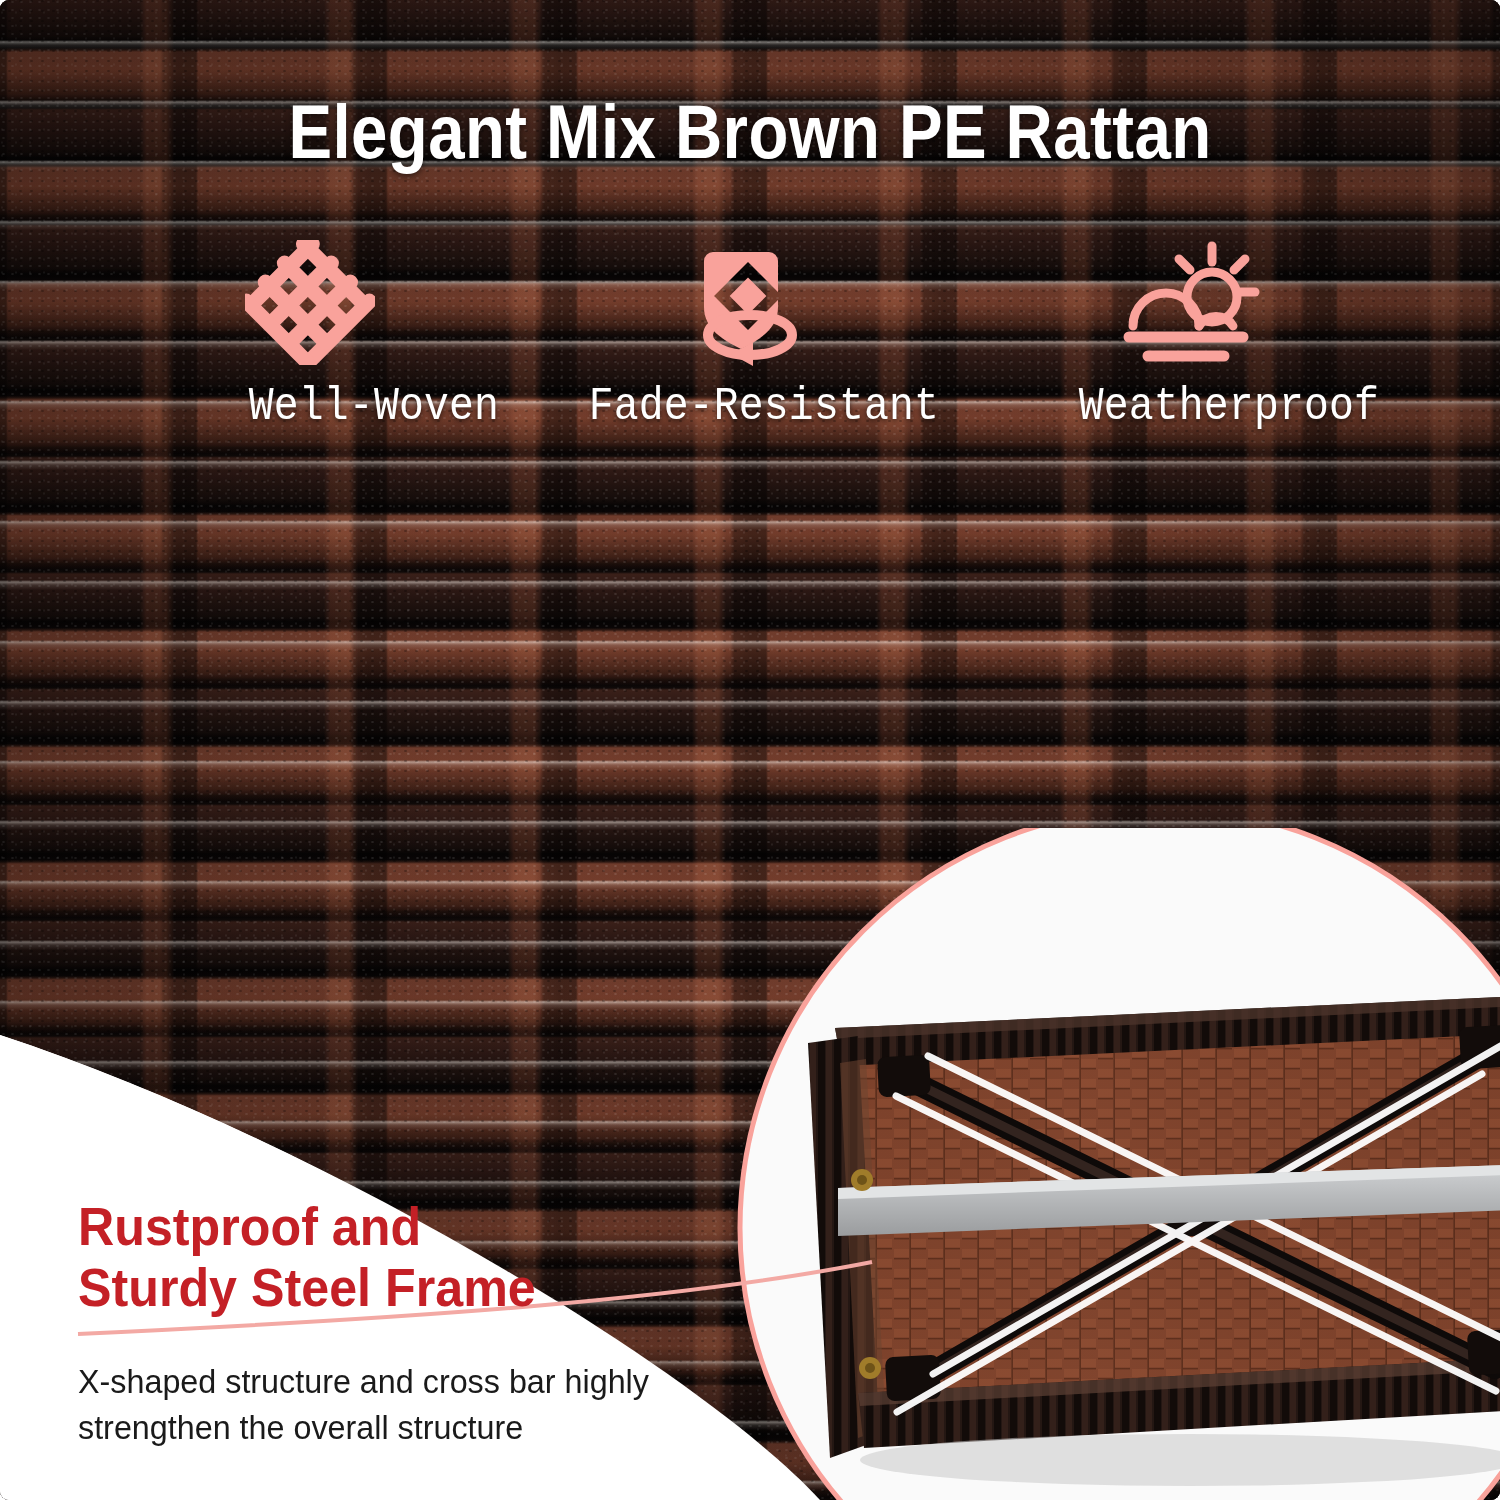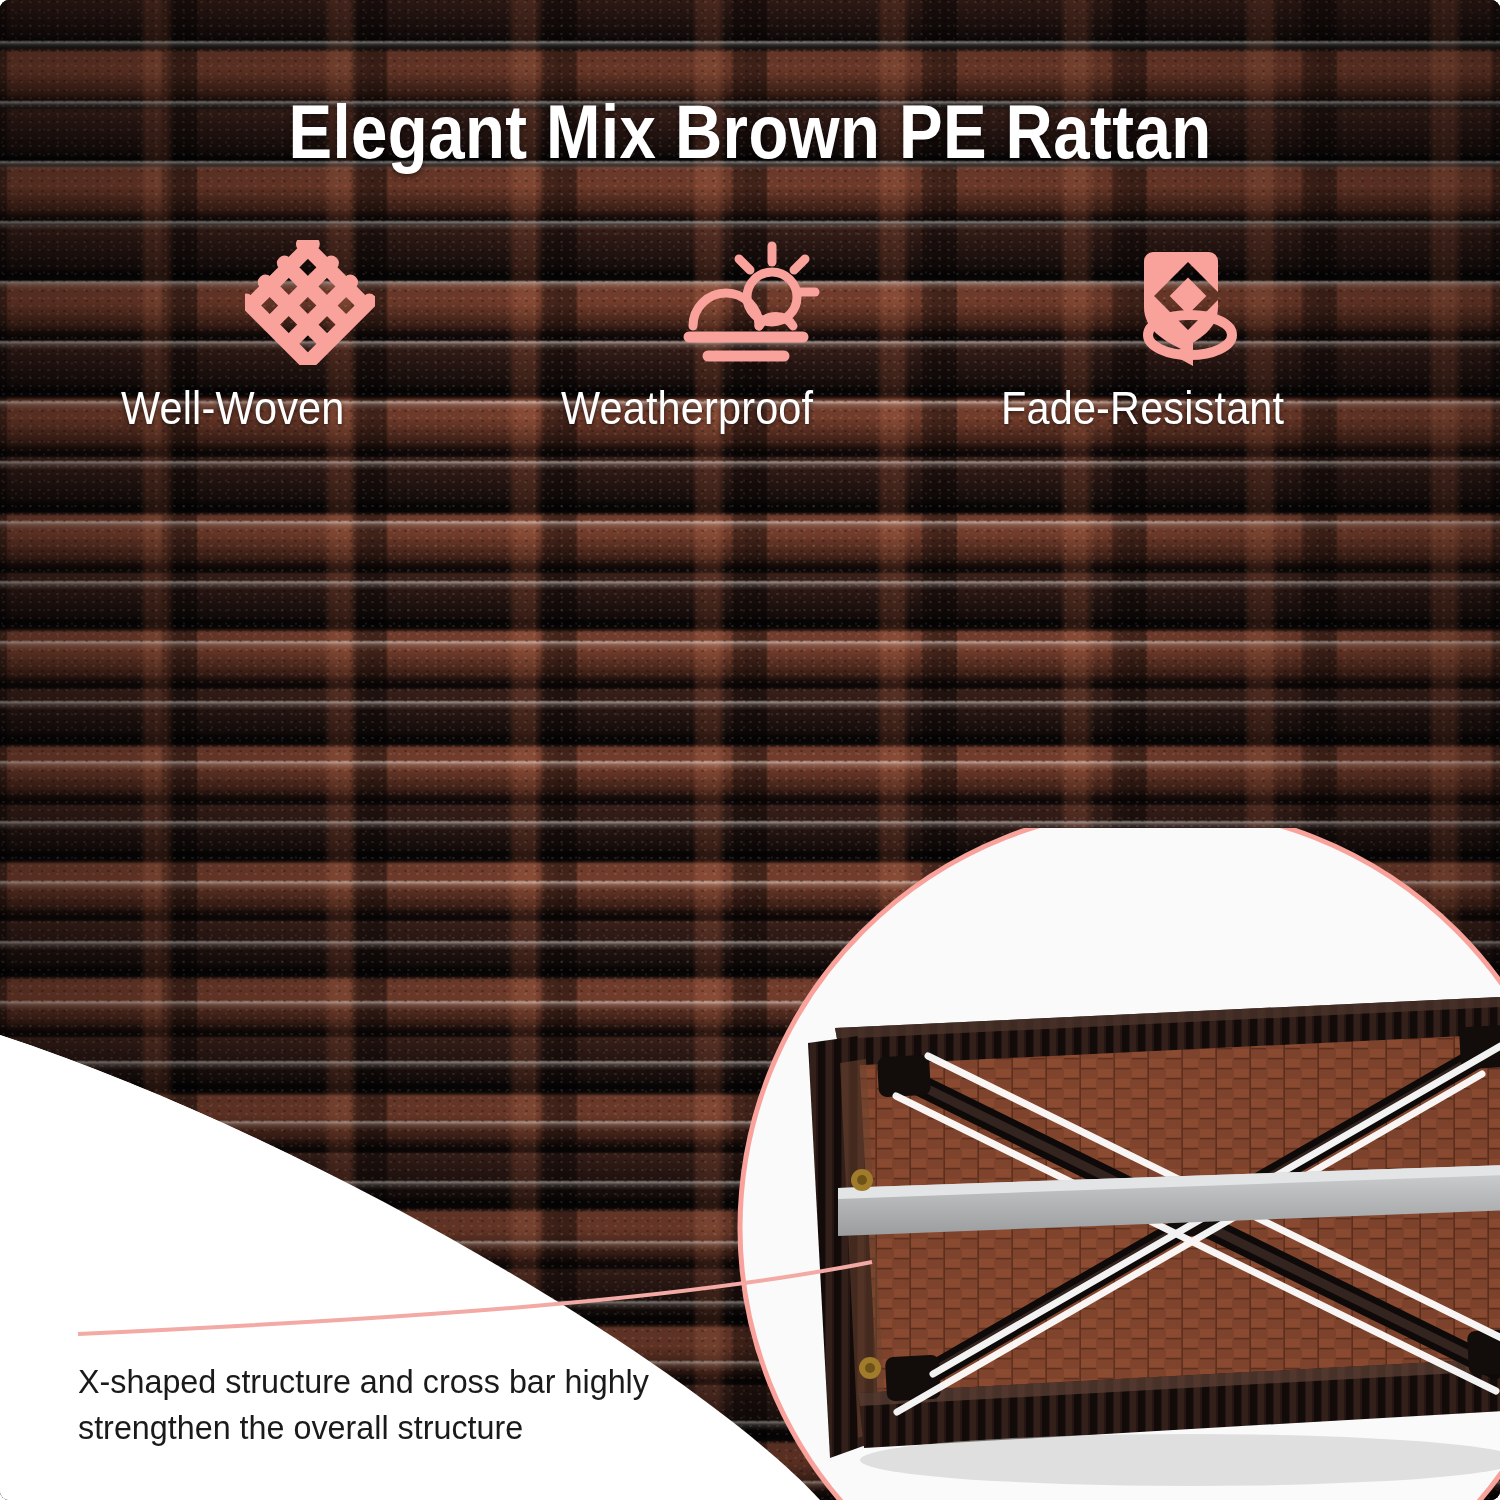--- a/index.html
+++ b/index.html
@@ -145,21 +145,22 @@
   .features {
     position: absolute;
     top: 240px;
     left: 100px;
     width: 1300px;
     display: flex;
     justify-content: space-between;
   }
   .feature {
     width: 420px;
-    text-align: left;
+    text-align: right;
+    font-family: Liberation Mono, monospace;
   }
   .feature-icon {
     height: 125px;
     display: flex;
     align-items: center;
     justify-content: center;
   }
   .feature-label {
     margin-top: 16px;
     color: #ffffff;
@@ -255,63 +256,63 @@
           </g>
 
           <g fill="none"></g>
         </svg>
       </div>
       <div class="feature-label">Well-Woven</div>
     </div>
 
     <div class="feature">
       <div class="feature-icon">
-        <svg width="150" height="125" viewBox="0 0 150 125" aria-hidden="true">
-          <g stroke="#F9A29B" stroke-width="9" stroke-linecap="round" fill="none">
-
-            <line x1="97" y1="6" x2="97" y2="22"></line>
-            <line x1="64" y1="19" x2="75" y2="30"></line>
-            <line x1="130" y1="19" x2="119" y2="30"></line>
-            <line x1="140" y1="52" x2="124" y2="52"></line>
-
-            <circle cx="97" cy="57" r="25"></circle>
-
-            <path d="M18 86 A33 33 0 0 1 84 86"></path>
-            <path d="M84 86 A20 20 0 0 1 118 86"></path>
-
-            <line x1="14" y1="97" x2="128" y2="97" stroke-width="11"></line>
-            <line x1="33" y1="116" x2="109" y2="116" stroke-width="11"></line>
-          </g>
-        </svg>
-      </div>
-      <div class="feature-label">Weatherproof</div>
-    </div>
-
-    <div class="feature">
-      <div class="feature-icon">
         <svg width="135" height="130" viewBox="0 0 135 130" aria-hidden="true">
           <defs>
             <mask id="shieldMask">
               <rect x="0" y="0" width="135" height="130" fill="#000"></rect>
               <path d="M30 14 h56 a9 9 0 0 1 9 9 v46 c0 22 -19 33 -37 42
                        c-18 -9 -37 -20 -37 -42 v-46 a9 9 0 0 1 9 -9 z" fill="#fff"></path>
 
               <rect x="41" y="34" width="48" height="48" fill="#000" transform="rotate(45 65 58)"></rect>
               <rect x="52" y="45" width="26" height="26" fill="#fff" transform="rotate(45 65 58)"></rect>
             </mask>
           </defs>
 
           <rect x="0" y="0" width="135" height="130" fill="#F9A29B" mask="url(#shieldMask)"></rect>
 
           <ellipse cx="67" cy="97" rx="42" ry="20" fill="none" stroke="#F9A29B" stroke-width="10"></ellipse>
 
           <path d="M70 104 l-22 12 l22 12 z" fill="#F9A29B"></path>
         </svg>
       </div>
       <div class="feature-label">Fade-Resistant</div>
+    </div>
+
+    <div class="feature">
+      <div class="feature-icon">
+        <svg width="150" height="125" viewBox="0 0 150 125" aria-hidden="true">
+          <g stroke="#F9A29B" stroke-width="9" stroke-linecap="round" fill="none">
+
+            <line x1="97" y1="6" x2="97" y2="22"></line>
+            <line x1="64" y1="19" x2="75" y2="30"></line>
+            <line x1="130" y1="19" x2="119" y2="30"></line>
+            <line x1="140" y1="52" x2="124" y2="52"></line>
+
+            <circle cx="97" cy="57" r="25"></circle>
+
+            <path d="M18 86 A33 33 0 0 1 84 86"></path>
+            <path d="M84 86 A20 20 0 0 1 118 86"></path>
+
+            <line x1="14" y1="97" x2="128" y2="97" stroke-width="11"></line>
+            <line x1="33" y1="116" x2="109" y2="116" stroke-width="11"></line>
+          </g>
+        </svg>
+      </div>
+      <div class="feature-label">Weatherproof</div>
     </div>
 
   </div>
 
   <div class="inset-wrap">
     <svg width="880" height="700" viewBox="0 0 880 700" aria-hidden="true">
       <defs>
         <clipPath id="circleClip">
           <circle cx="470" cy="400" r="420"></circle>
         </clipPath>
@@ -427,16 +428,20 @@
              C 300 1135, 640 1330, 790 1500
              L 0 1500 Z" fill="#FFFFFF" mask="url(#panelMask)"></path>
 
     <path d="M0 1035
              C 320 1140, 700 1370, 820 1500
              L 0 1500 Z" fill="#FFFFFF" mask="url(#panelMask)"></path>
 
     <path d="M78 1334 C 420 1318, 680 1300, 872 1262" fill="none" stroke="#F3A9A4" stroke-width="4"></path>
   </svg>
 
+  <div class="bottom-text">
+    <div class="bt-heading">Rustproof and
+Sturdy Steel Frame</div>
+  </div>
   <div class="bt-body">X-shaped structure and cross bar highly
 strengthen the overall structure</div>
 
 </div>
 
 </body></html>

